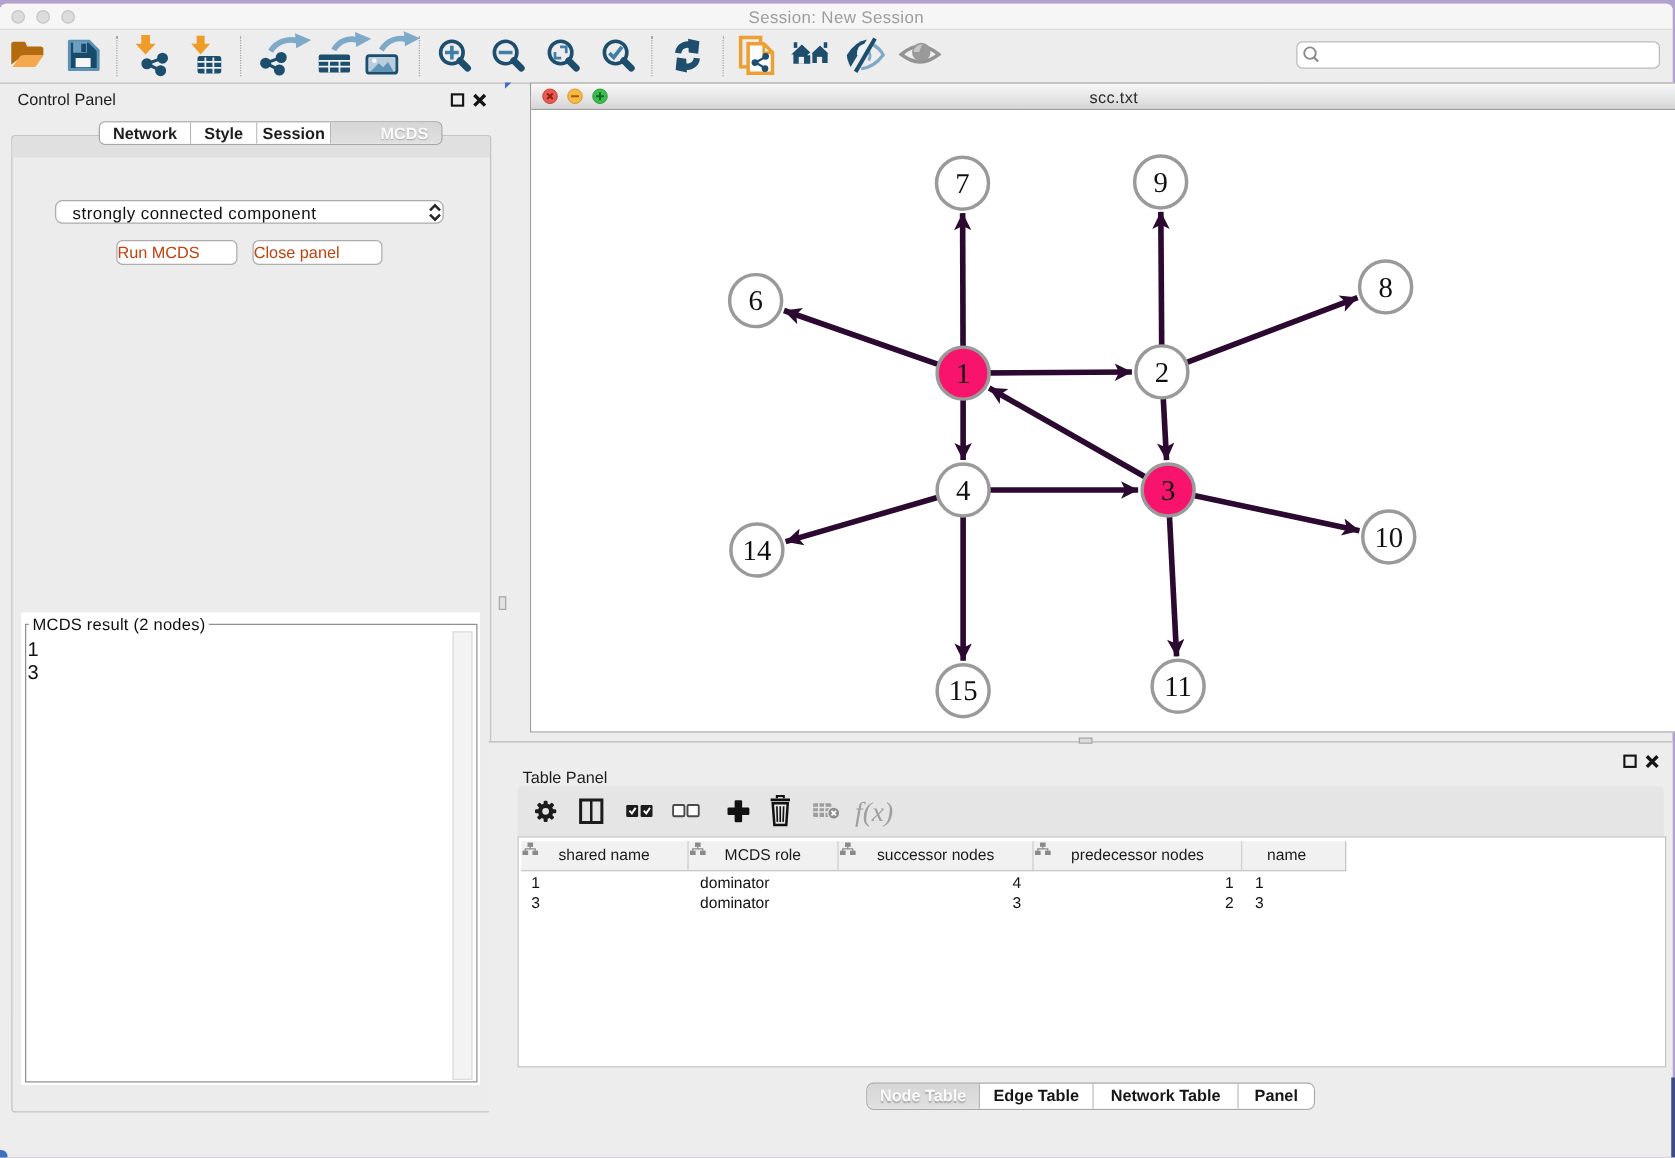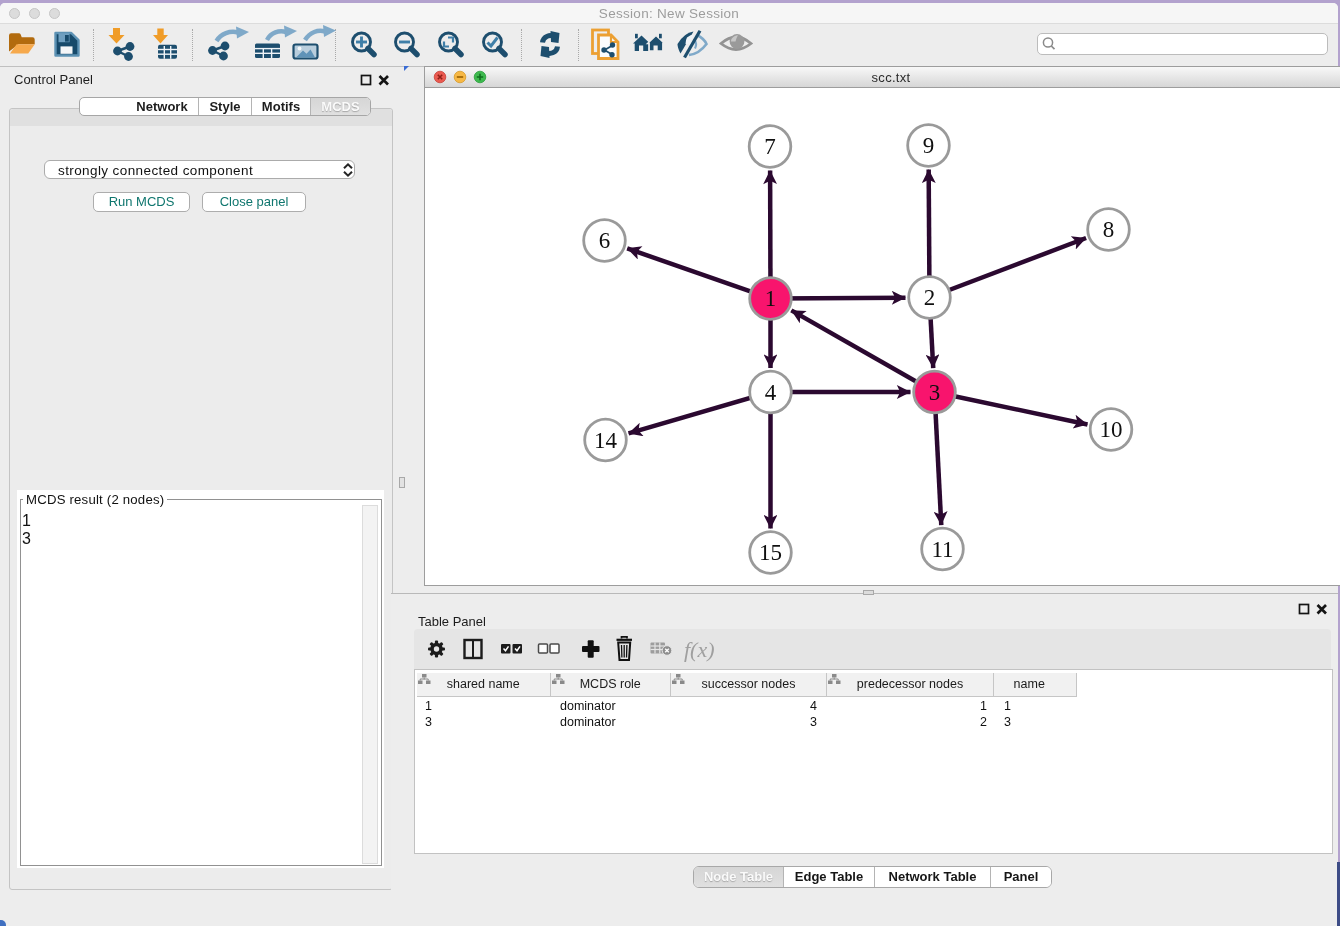--- a/index.html
+++ b/index.html
@@ -17,21 +17,21 @@
 #cp-title{position:absolute;left:14px;top:69px;font-size:13px;color:#1d1d1d;}
 #cp-tabs{position:absolute;left:79px;top:94px;height:17px;display:flex;border:1px solid #a6a6a6;border-radius:5px;overflow:hidden;background:#fff;}
 .cptab{font-size:13px;font-weight:bold;color:#1d1d1d;text-align:center;line-height:17px;border-right:1px solid #b4b4b4;background:#fff;}
 .cptab:last-child{border-right:none;}
 .cptab.sel{background:linear-gradient(#d6d6d6,#e0e0e0);color:#fafafa;text-shadow:0 1px 1px rgba(130,130,130,.6);}
 #cp-pane{position:absolute;left:9px;top:105px;width:382px;height:780px;border:1px solid #c4c4c4;border-radius:3px;background:#ececec;}
 #cp-pane-top{position:absolute;left:0;top:0;width:100%;height:17px;background:#e0e0e0;border-radius:3px 3px 0 0;}
 #opt-label{position:absolute;left:9px;top:133px;width:382px;text-align:center;font-size:14px;letter-spacing:0.4px;color:#1a1a1a;}
 #combo{position:absolute;left:44px;top:157px;width:311px;height:19px;background:#fff;border:1px solid #ababab;border-radius:6px;box-sizing:border-box;}
 #combo span{position:absolute;left:13px;top:2px;font-size:13.5px;letter-spacing:0.4px;color:#111;}
-.btn{position:absolute;height:20px;background:#fff;border:1px solid #adadad;border-radius:5px;box-sizing:border-box;font-size:13px;color:#0f766e;text-align:center;line-height:18px;}
+.btn{position:absolute;height:20px;background:#fff;border:1px solid #adadad;border-radius:5px;box-sizing:border-box;font-size:13px;color:#c2410c;line-height:18px;}
 #mcds-box{position:absolute;left:17px;top:487px;width:367px;height:378px;background:#fff;}
 #mcds-border{position:absolute;left:3px;top:9px;right:2px;bottom:2px;border:1px solid #919191;}
 #mcds-label{position:absolute;left:6px;top:2px;background:#fff;padding:0 3px;font-size:13.2px;letter-spacing:0.2px;color:#111;}
 #mcds-text{position:absolute;left:5px;top:22px;font-size:16px;color:#111;line-height:17.6px;}
 #mcds-scroll{position:absolute;right:6px;top:15px;width:14px;bottom:4px;background:#f3f3f3;border:1px solid #dcdcdc;}
 
 #netframe{position:absolute;left:404px;top:63px;width:932px;height:518px;border:1px solid #9d9d9d;background:#fff;margin-left:20px;}
 #net-titlebar{position:absolute;left:0;top:0;width:100%;height:20px;background:linear-gradient(#f8f8f8,#d6d6d6);border-bottom:1px solid #9d9d9d;}
 #net-title{position:absolute;width:100%;text-align:center;top:2.5px;font-size:13px;letter-spacing:0.3px;color:#2a2a2a;}
 #net-canvas{position:absolute;left:0;top:21px;width:932px;height:497px;background:#fff;}
@@ -206,24 +206,24 @@
 
   <div id="cp-title">Control Panel</div>
   <svg style="position:absolute;left:358px;top:70px;" width="34" height="16">
     <rect x="3.5" y="2.5" width="9" height="9" fill="none" stroke="#141414" stroke-width="1.7"></rect>
     <path d="M21.5 3 L30 11.5 M30 3 L21.5 11.5" stroke="#141414" stroke-width="2.7"></path>
   </svg>
   <div id="cp-pane">
       <div id="cp-pane-top"></div>
     </div>
   <div id="cp-tabs">
-    <div class="cptab" style="width:72px;margin-left:46px;">Network</div>
+    <div class="cptab" style="width:72px;">Network</div>
     <div class="cptab" style="width:52px;">Style</div>
-    <div class="cptab" style="width:58px;">Motifs</div>
-    <div class="cptab sel" style="width:59px;">MCDS</div>
+    <div class="cptab" style="width:58px;">Session</div>
+    <div class="cptab sel" style="width:59px;padding-left:29px;">MCDS</div>
   </div>
   <div id="combo">
       <span>strongly connected component</span>
     <svg style="position:absolute;left:296px;top:1px;" width="14" height="17">
       <polyline points="3,6.3 7,2.3 11,6.3" fill="none" stroke="#252525" stroke-width="2"></polyline>
       <polyline points="3,9.7 7,13.7 11,9.7" fill="none" stroke="#252525" stroke-width="2"></polyline>
     </svg>
   </div>
   <div class="btn" style="left:93px;top:189px;width:97px;">Run MCDS</div>
   <div class="btn" style="left:202px;top:189px;width:104px;">Close panel</div>

